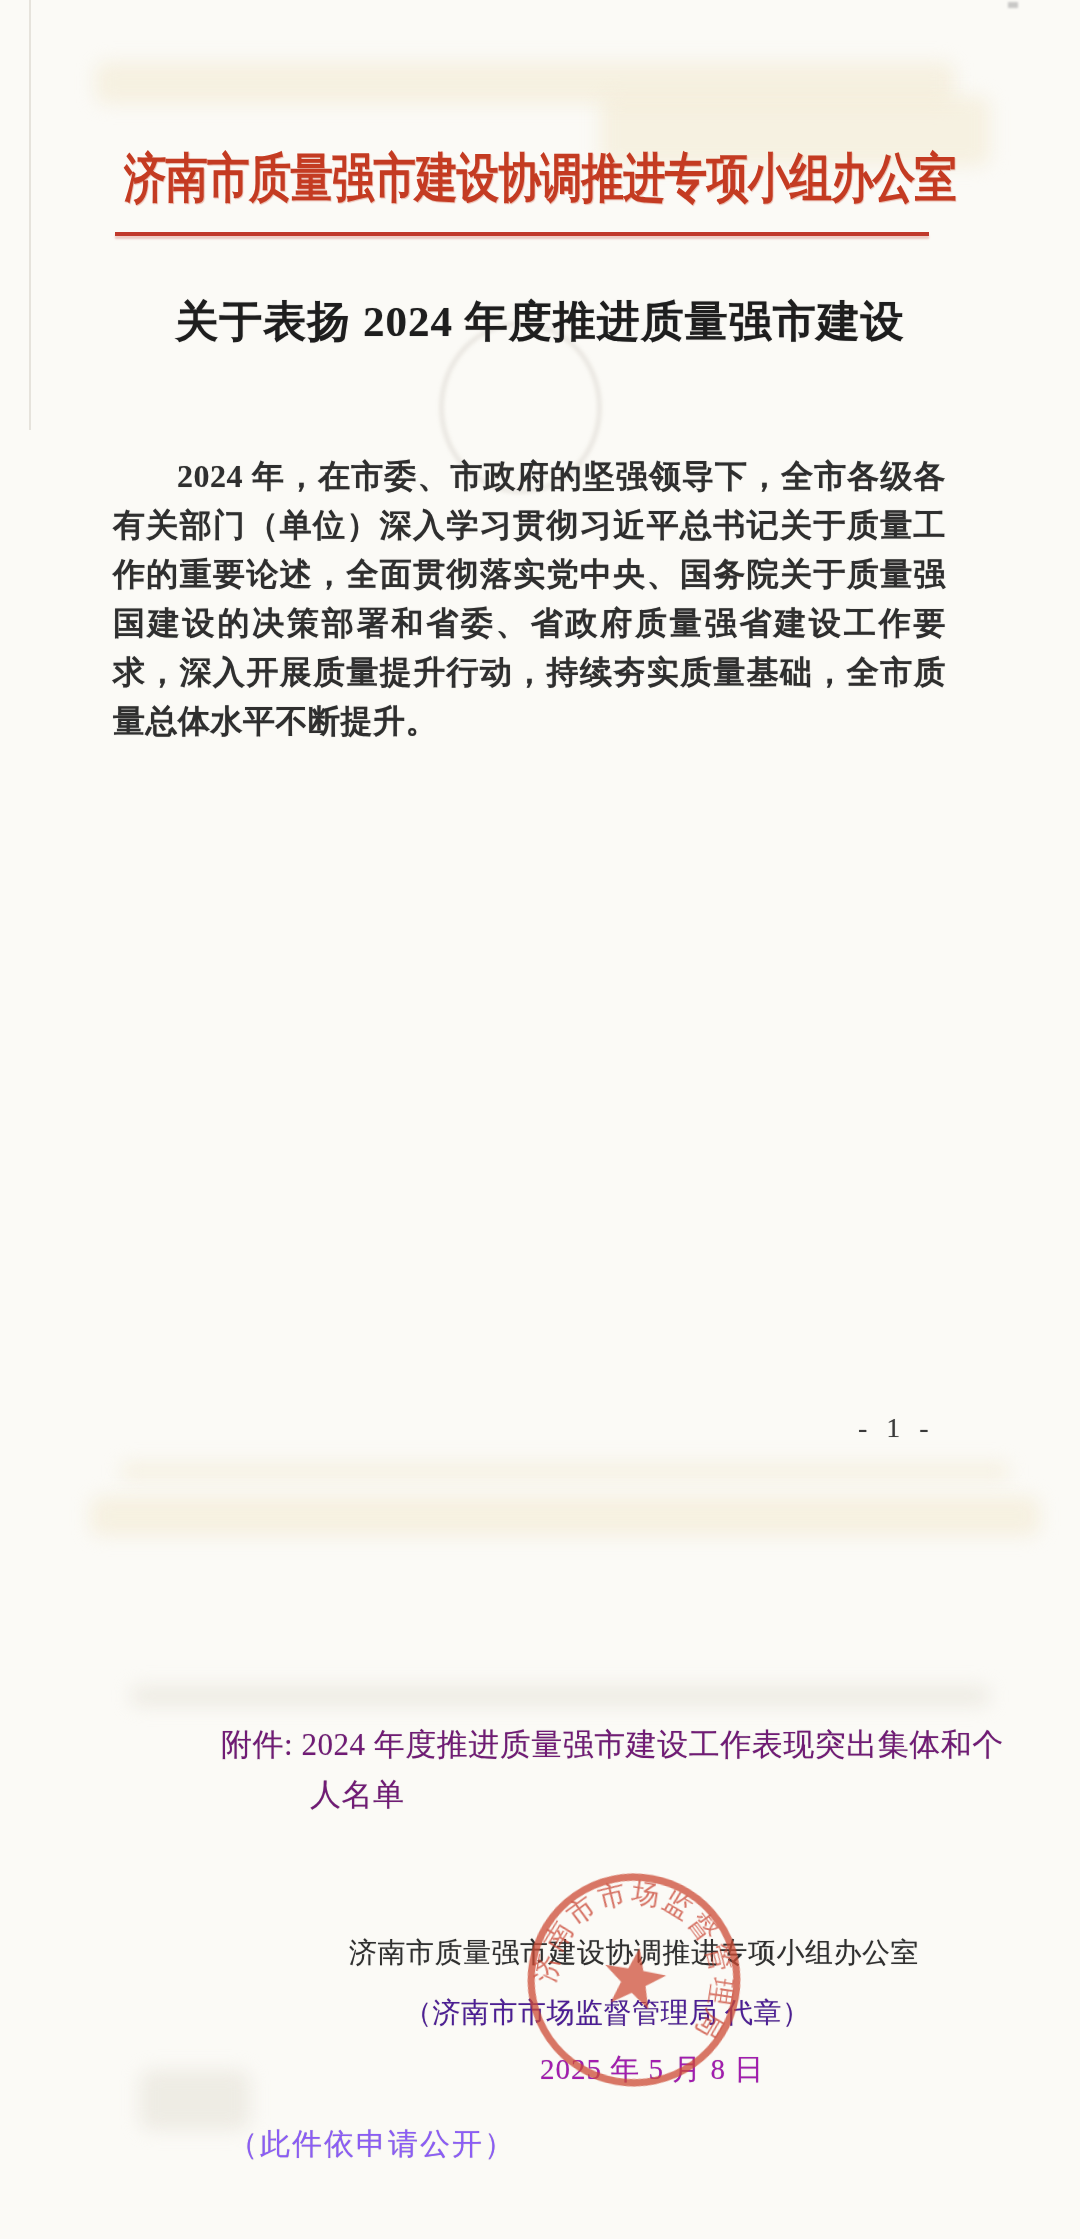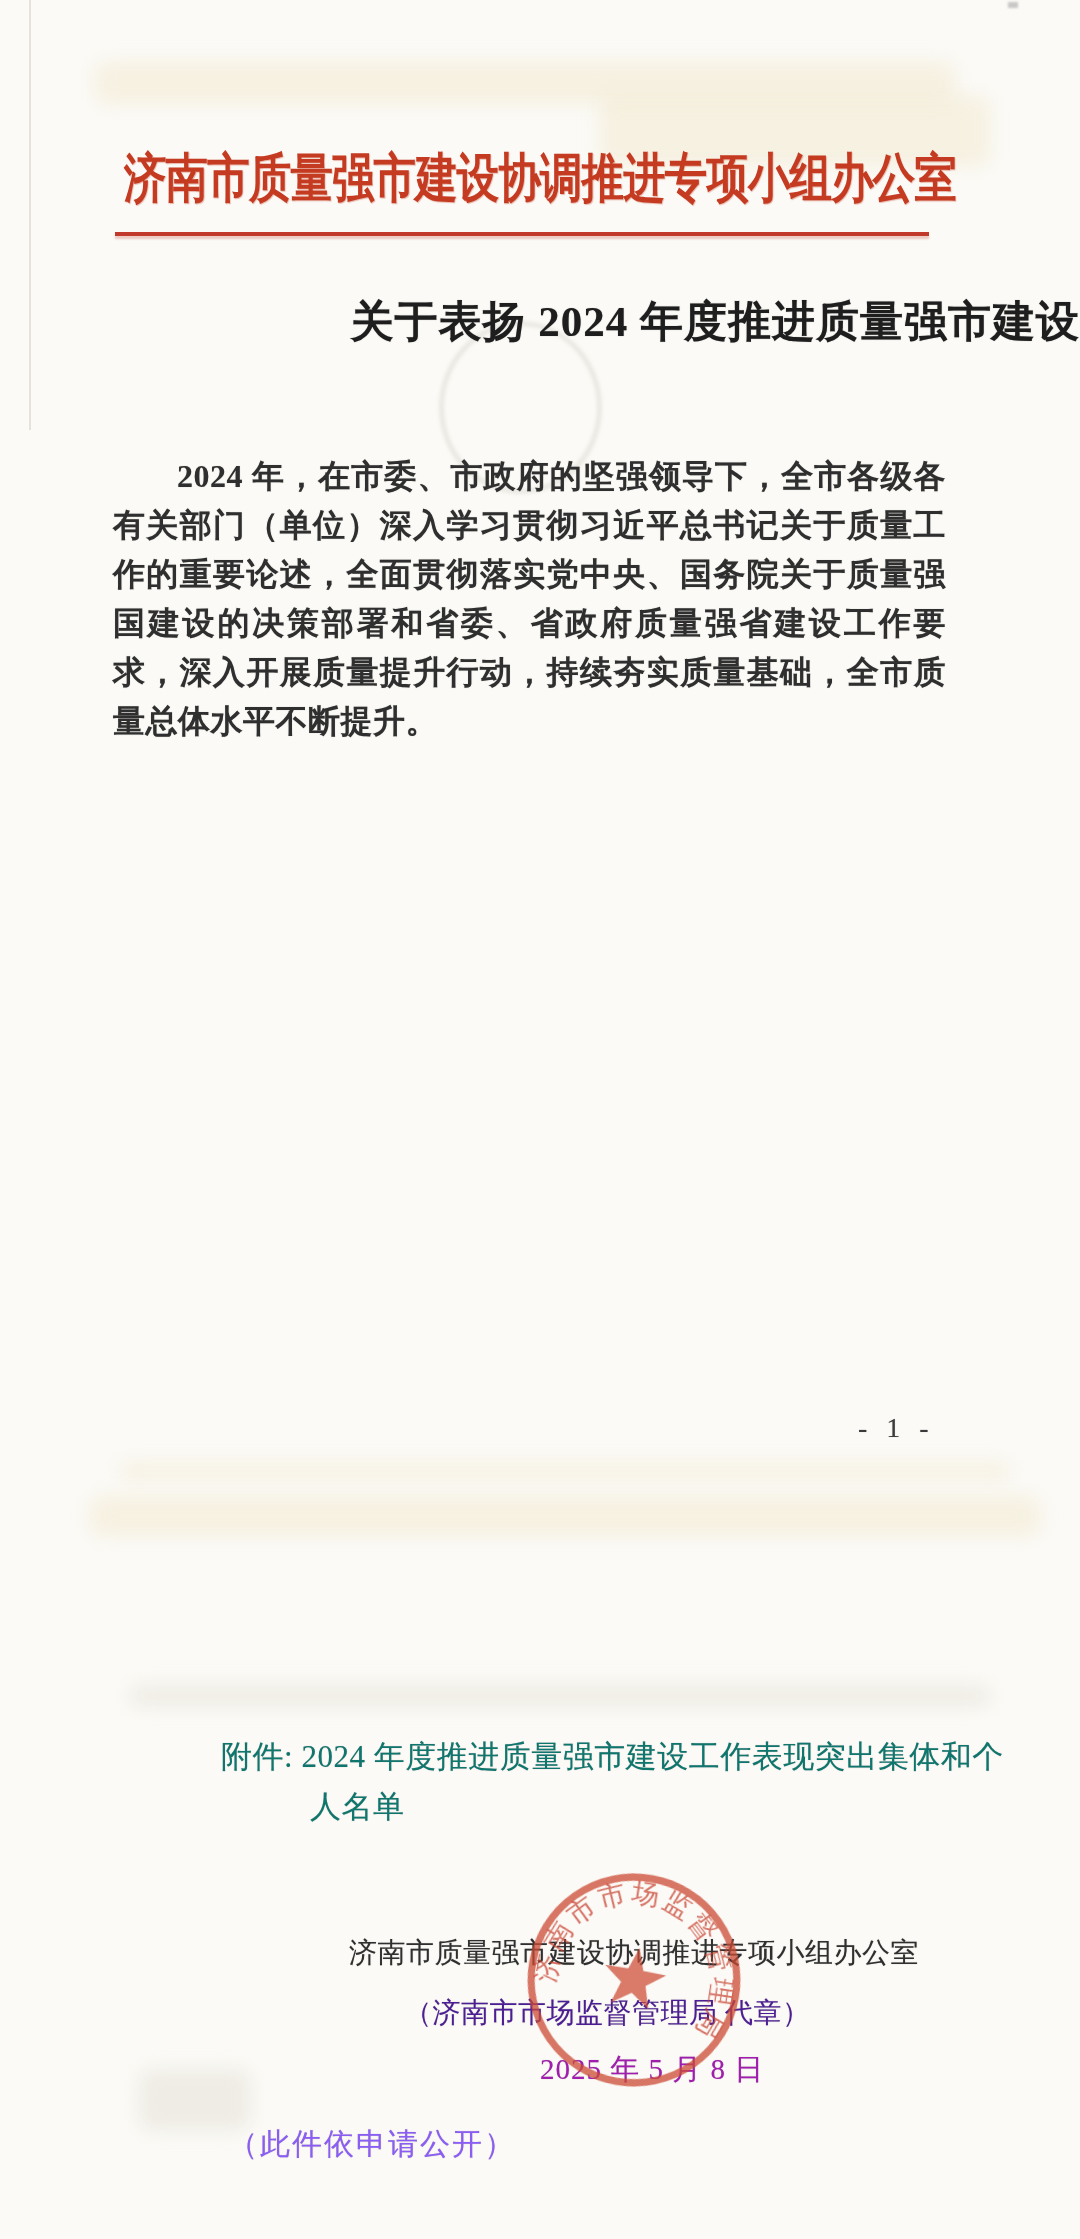--- a/index.html
+++ b/index.html
@@ -35,21 +35,21 @@
     text-shadow:1px 1px 1px rgba(196,59,34,0.35);
   }
   .red-rule{
     position:absolute;left:115px;top:232px;width:814px;height:4px;
     background:#c0392b;
     box-shadow:0 3px 2px rgba(192,57,43,0.25);
   }
   
   .doc-title{
     position:absolute;left:0;top:293px;width:1080px;
-    text-align:right;
+    text-align:center;
     font-size:43px;font-weight:bold;color:#1e1e1e;
     line-height:57px;letter-spacing:1px;
     text-shadow:0 0 1px rgba(30,30,30,0.45);
   }
   
   .body-text{
     position:absolute;left:113px;top:452px;width:833px;
     font-size:32px;color:#2f2f2f;
     line-height:49px;
     text-align:justify;
@@ -59,25 +59,24 @@
   }
   .body-text p{margin:0;text-indent:2em;}
   .page-number{
     position:absolute;left:858px;top:1412px;
     font-size:28px;color:#3a3a3a;letter-spacing:6px;
     text-shadow:0 0 1px rgba(58,58,58,0.35);
   }
   
   .attachment{
     position:absolute;left:221px;top:1720px;width:706px;
-    font-size:31px;color:#0f766e;line-height:50px;
+    font-size:31px;color:#701a75;line-height:50px;
     letter-spacing:0.5px;
     padding-left:89px;text-indent:-89px;
     text-shadow:0 0 1px rgba(47,47,47,0.35);
-    margin-top:12px;
   }
   
   .sig-org{
     position:absolute;left:349px;top:1934px;
     font-size:28px;color:#2f2f2f;letter-spacing:0.5px;
     text-shadow:0 0 1px rgba(47,47,47,0.35);
   }
   .sig-agency{
     position:absolute;left:404px;top:1994px;
     font-size:28px;color:#4c1d95;letter-spacing:0.5px;

